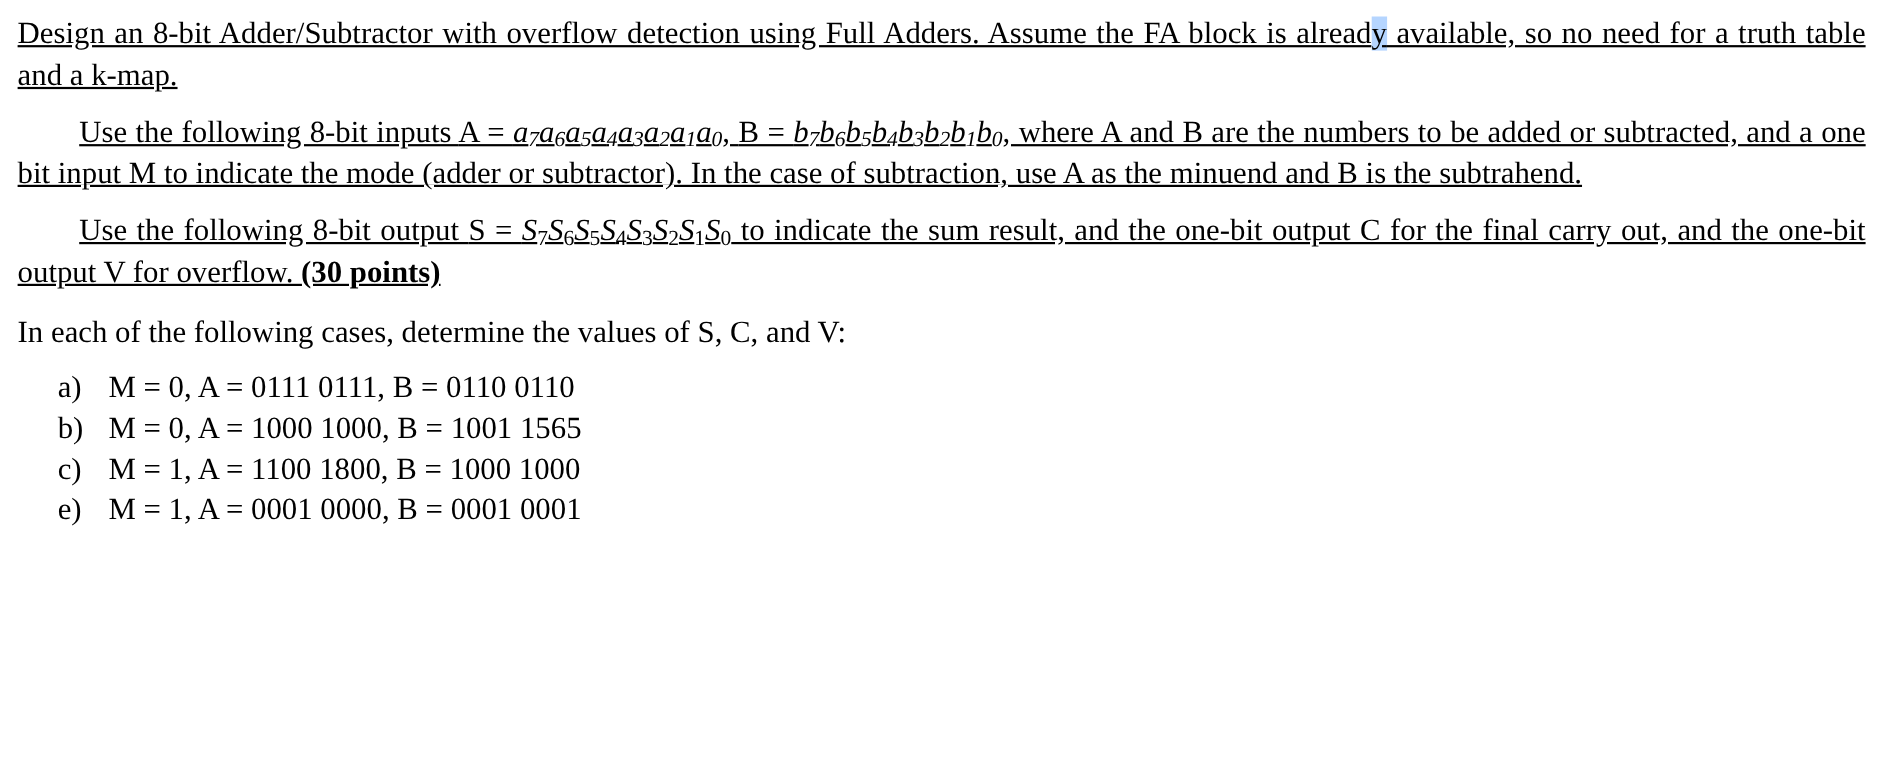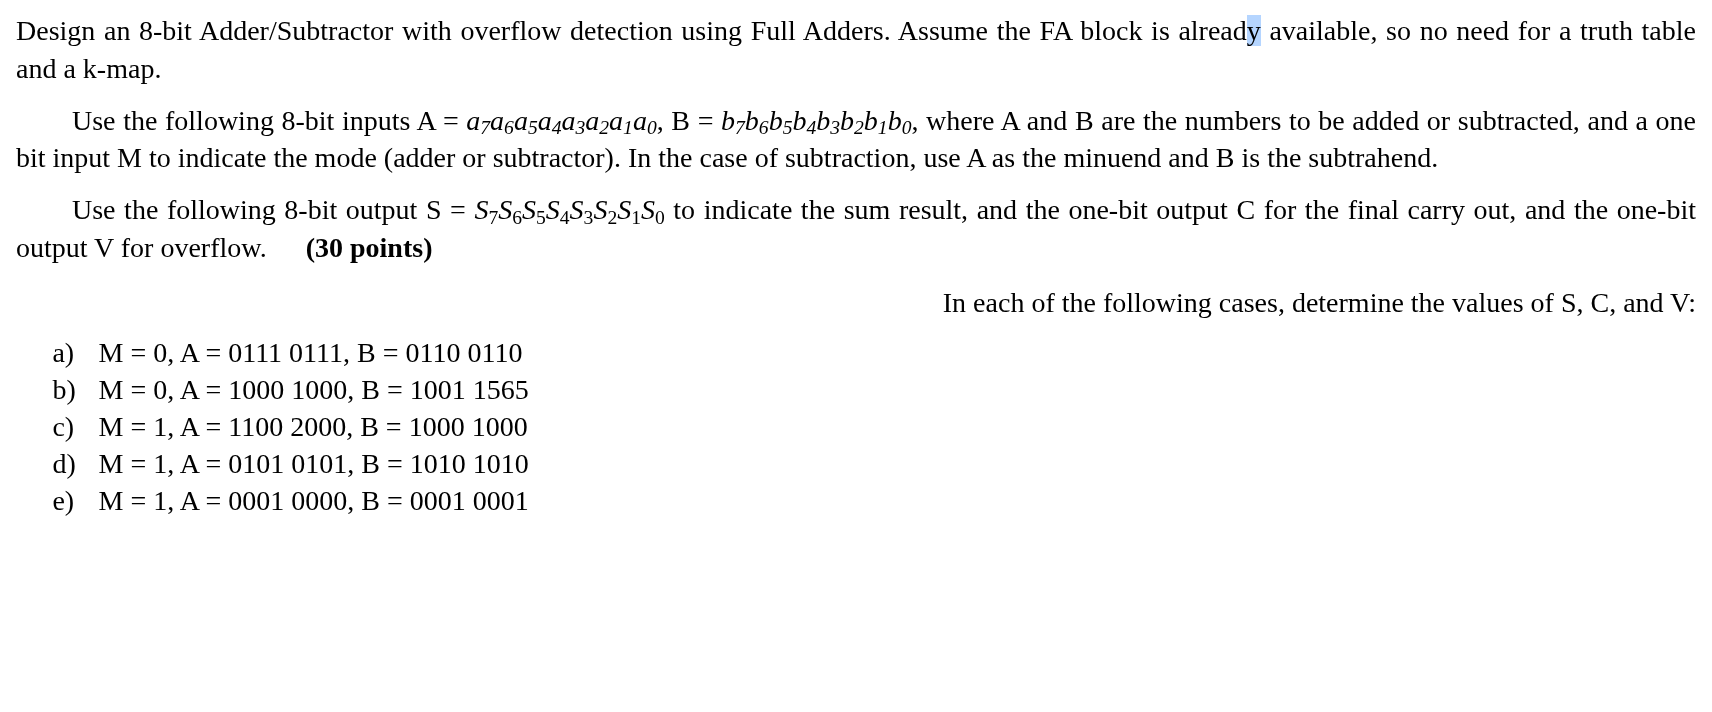--- a/index.html
+++ b/index.html
@@ -5,24 +5,24 @@
     * { margin: 0; padding: 0; box-sizing: border-box; }
     body {
       font-family: "Times New Roman", Times, serif;
       font-size: 28px;
       color: #000;
       background: #fff;
       padding: 12px 16px;
       line-height: 1.35;
       width: 1712px;
     }
-    .para { margin-bottom: 0.5em; text-align: right; }
-    .justify { text-align: justify; }
+    .para { margin-bottom: 0.5em; }
+    .justify { text-align: justify; text-decoration: underline; }
     .selected { background: #b5d5ff; }
-    .bold { font-weight: bold; margin-left: 32px; }
+    .bold { font-weight: bold; }
     .sub { font-style: italic; font-size: 0.7em; position: relative; top: 0.25em; }
     .subn { font-style: normal; font-size: 0.7em; position: relative; top: 0.25em; }
     .list { margin-top: 0.15em; padding-left: 1.3em; font-family: Liberation Serif, serif; }
     .list-item { line-height: 1.32; }
     .list-label { display: inline-block; min-width: 1.4em; }
     .italic { font-style: italic; }
   </style>
 </head>
 <body>
 
@@ -51,28 +51,22 @@
   </div>
   <div class="list-item">
     <span class="list-label">b)</span>
     <span>M = 0</span>, 
     <span>A = 1000 1000</span>, 
     <span>B = 1001 1565</span>
   </div>
   <div class="list-item">
     <span class="list-label">c)</span>
     <span>M = 1</span>, 
-    <span>A = 1100 2000</span>, 
+    <span>A = 1100 1800</span>, 
     <span>B = 1000 1000</span>
-  </div>
-  <div class="list-item">
-    <span class="list-label">d)</span>
-    <span>M = 1</span>, 
-    <span>A = 0101 0101</span>, 
-    <span>B = 1010 1010</span>
   </div>
   <div class="list-item">
     <span class="list-label">e)</span>
     <span>M = 1</span>, 
     <span>A = 0001 0000</span>, 
     <span>B = 0001 0001</span>
   </div>
 </div>
 
 </body></html>

